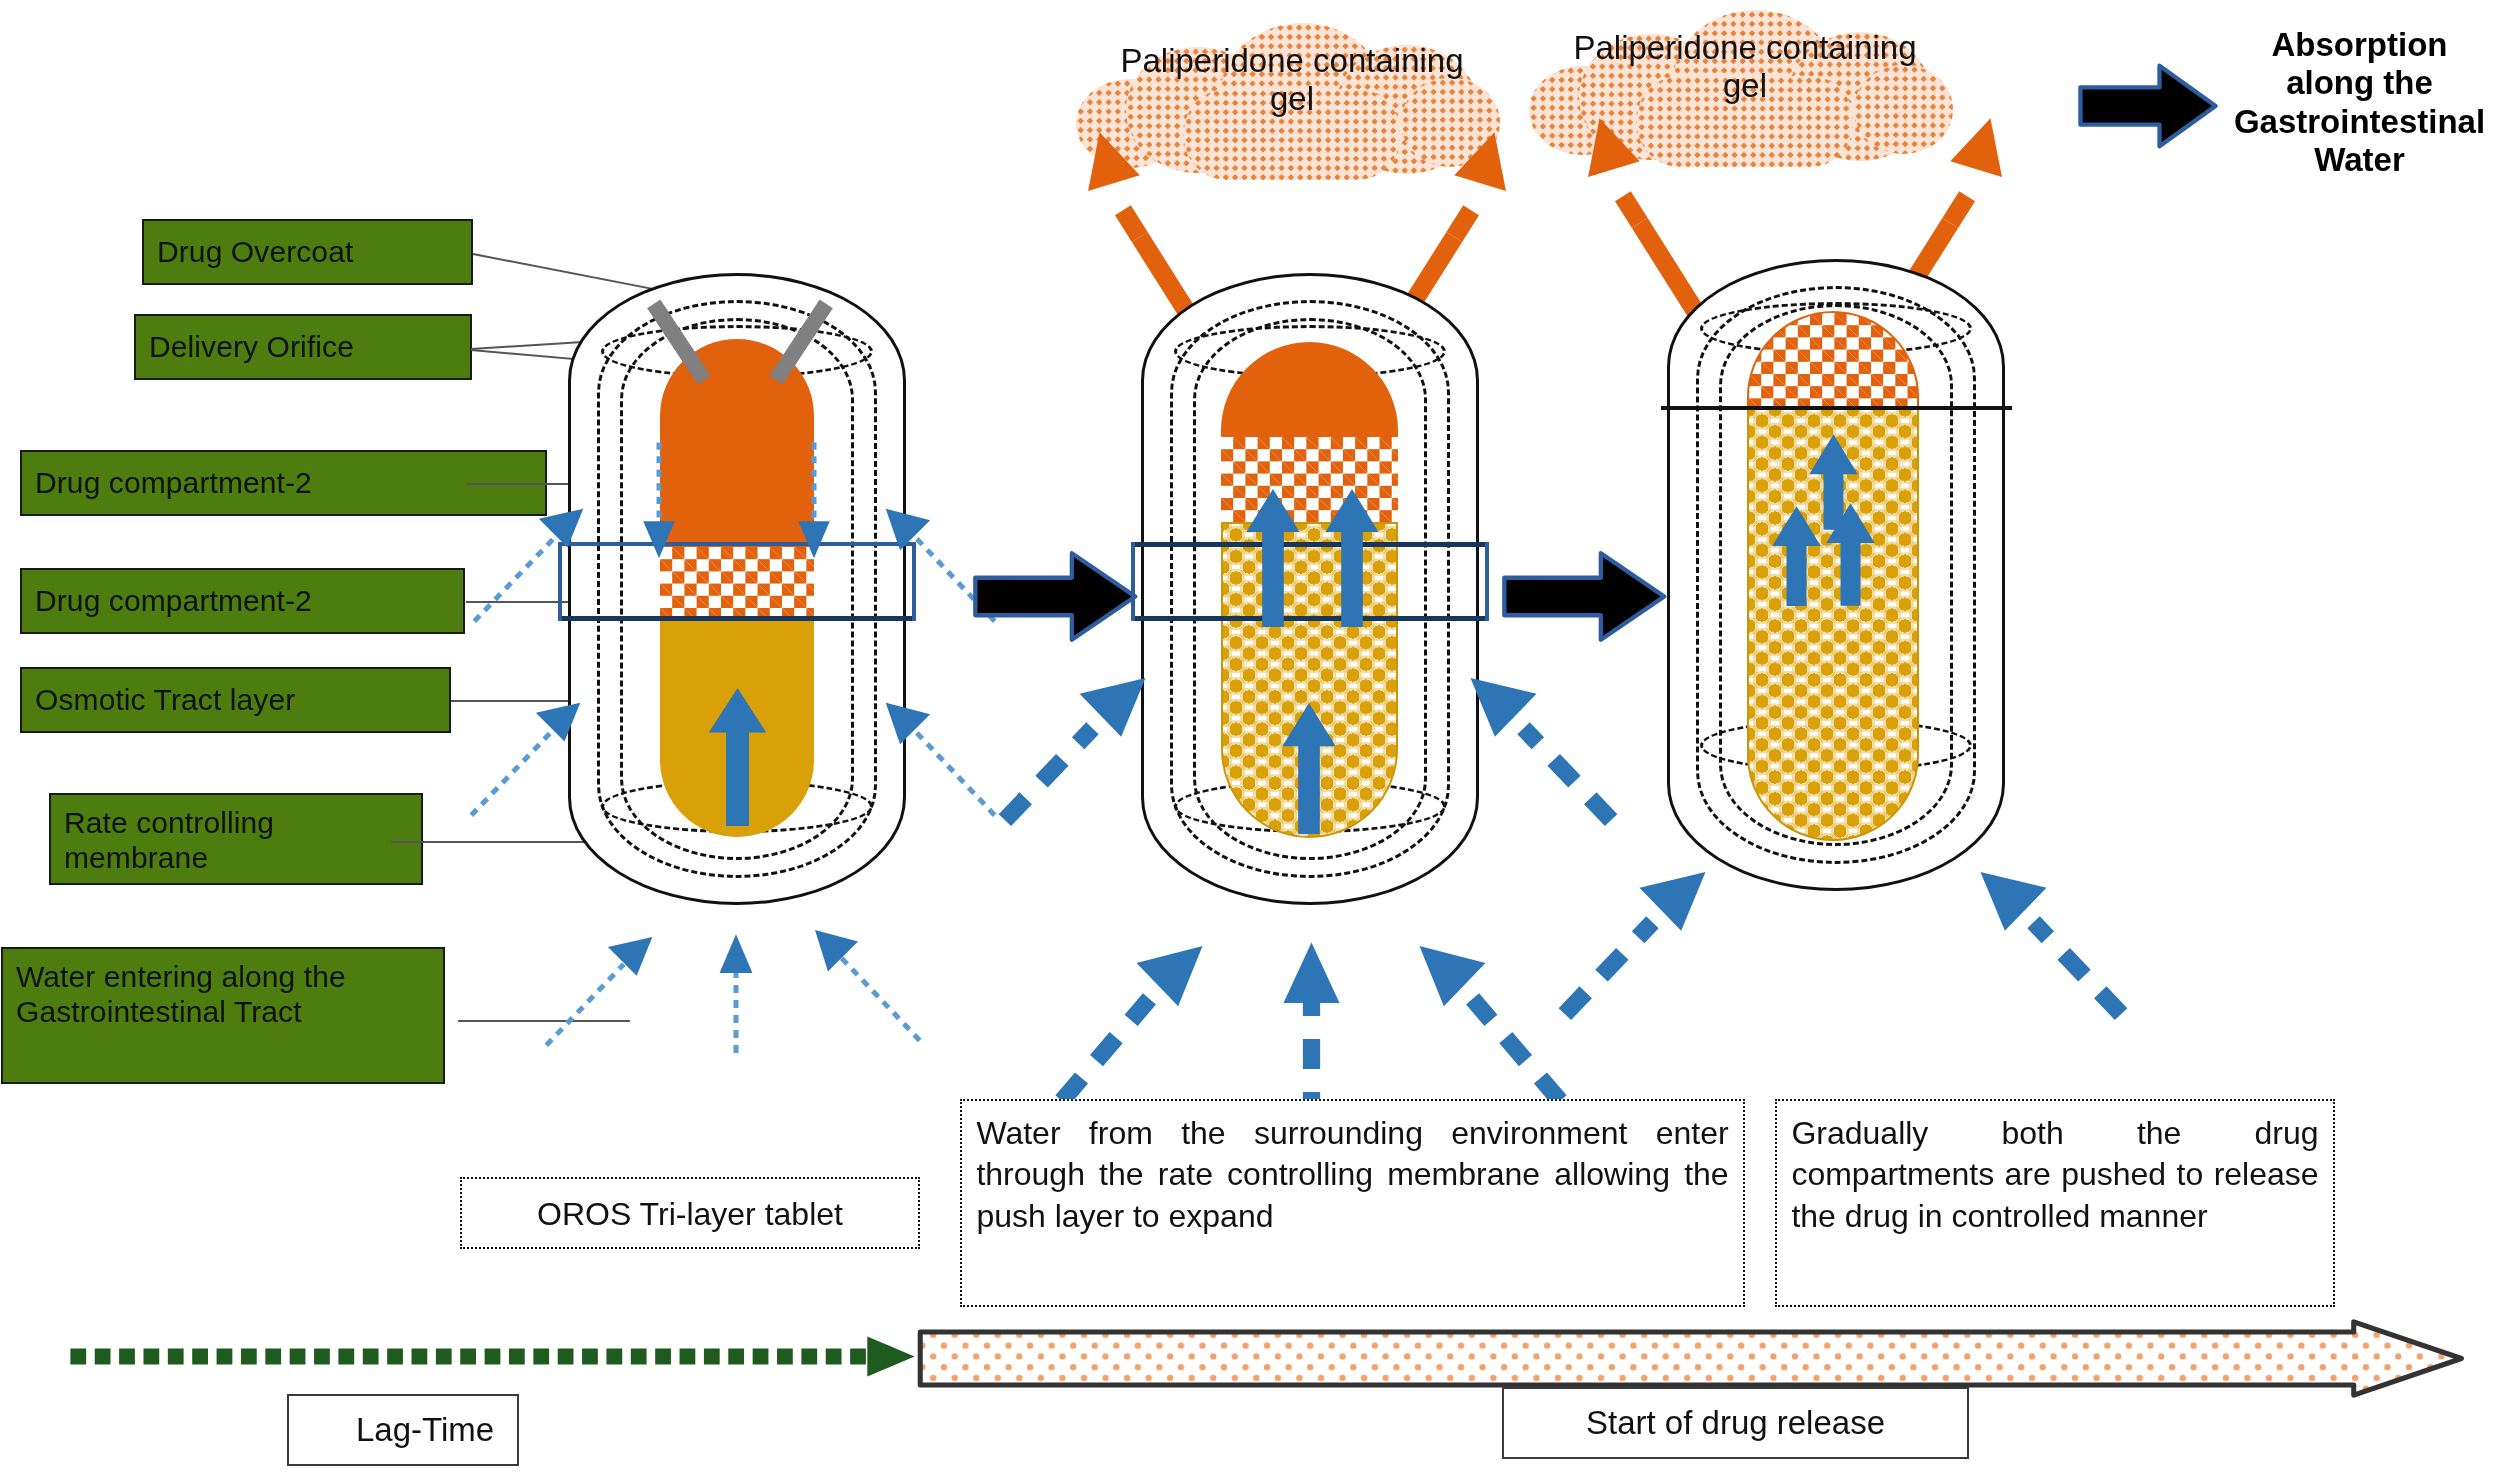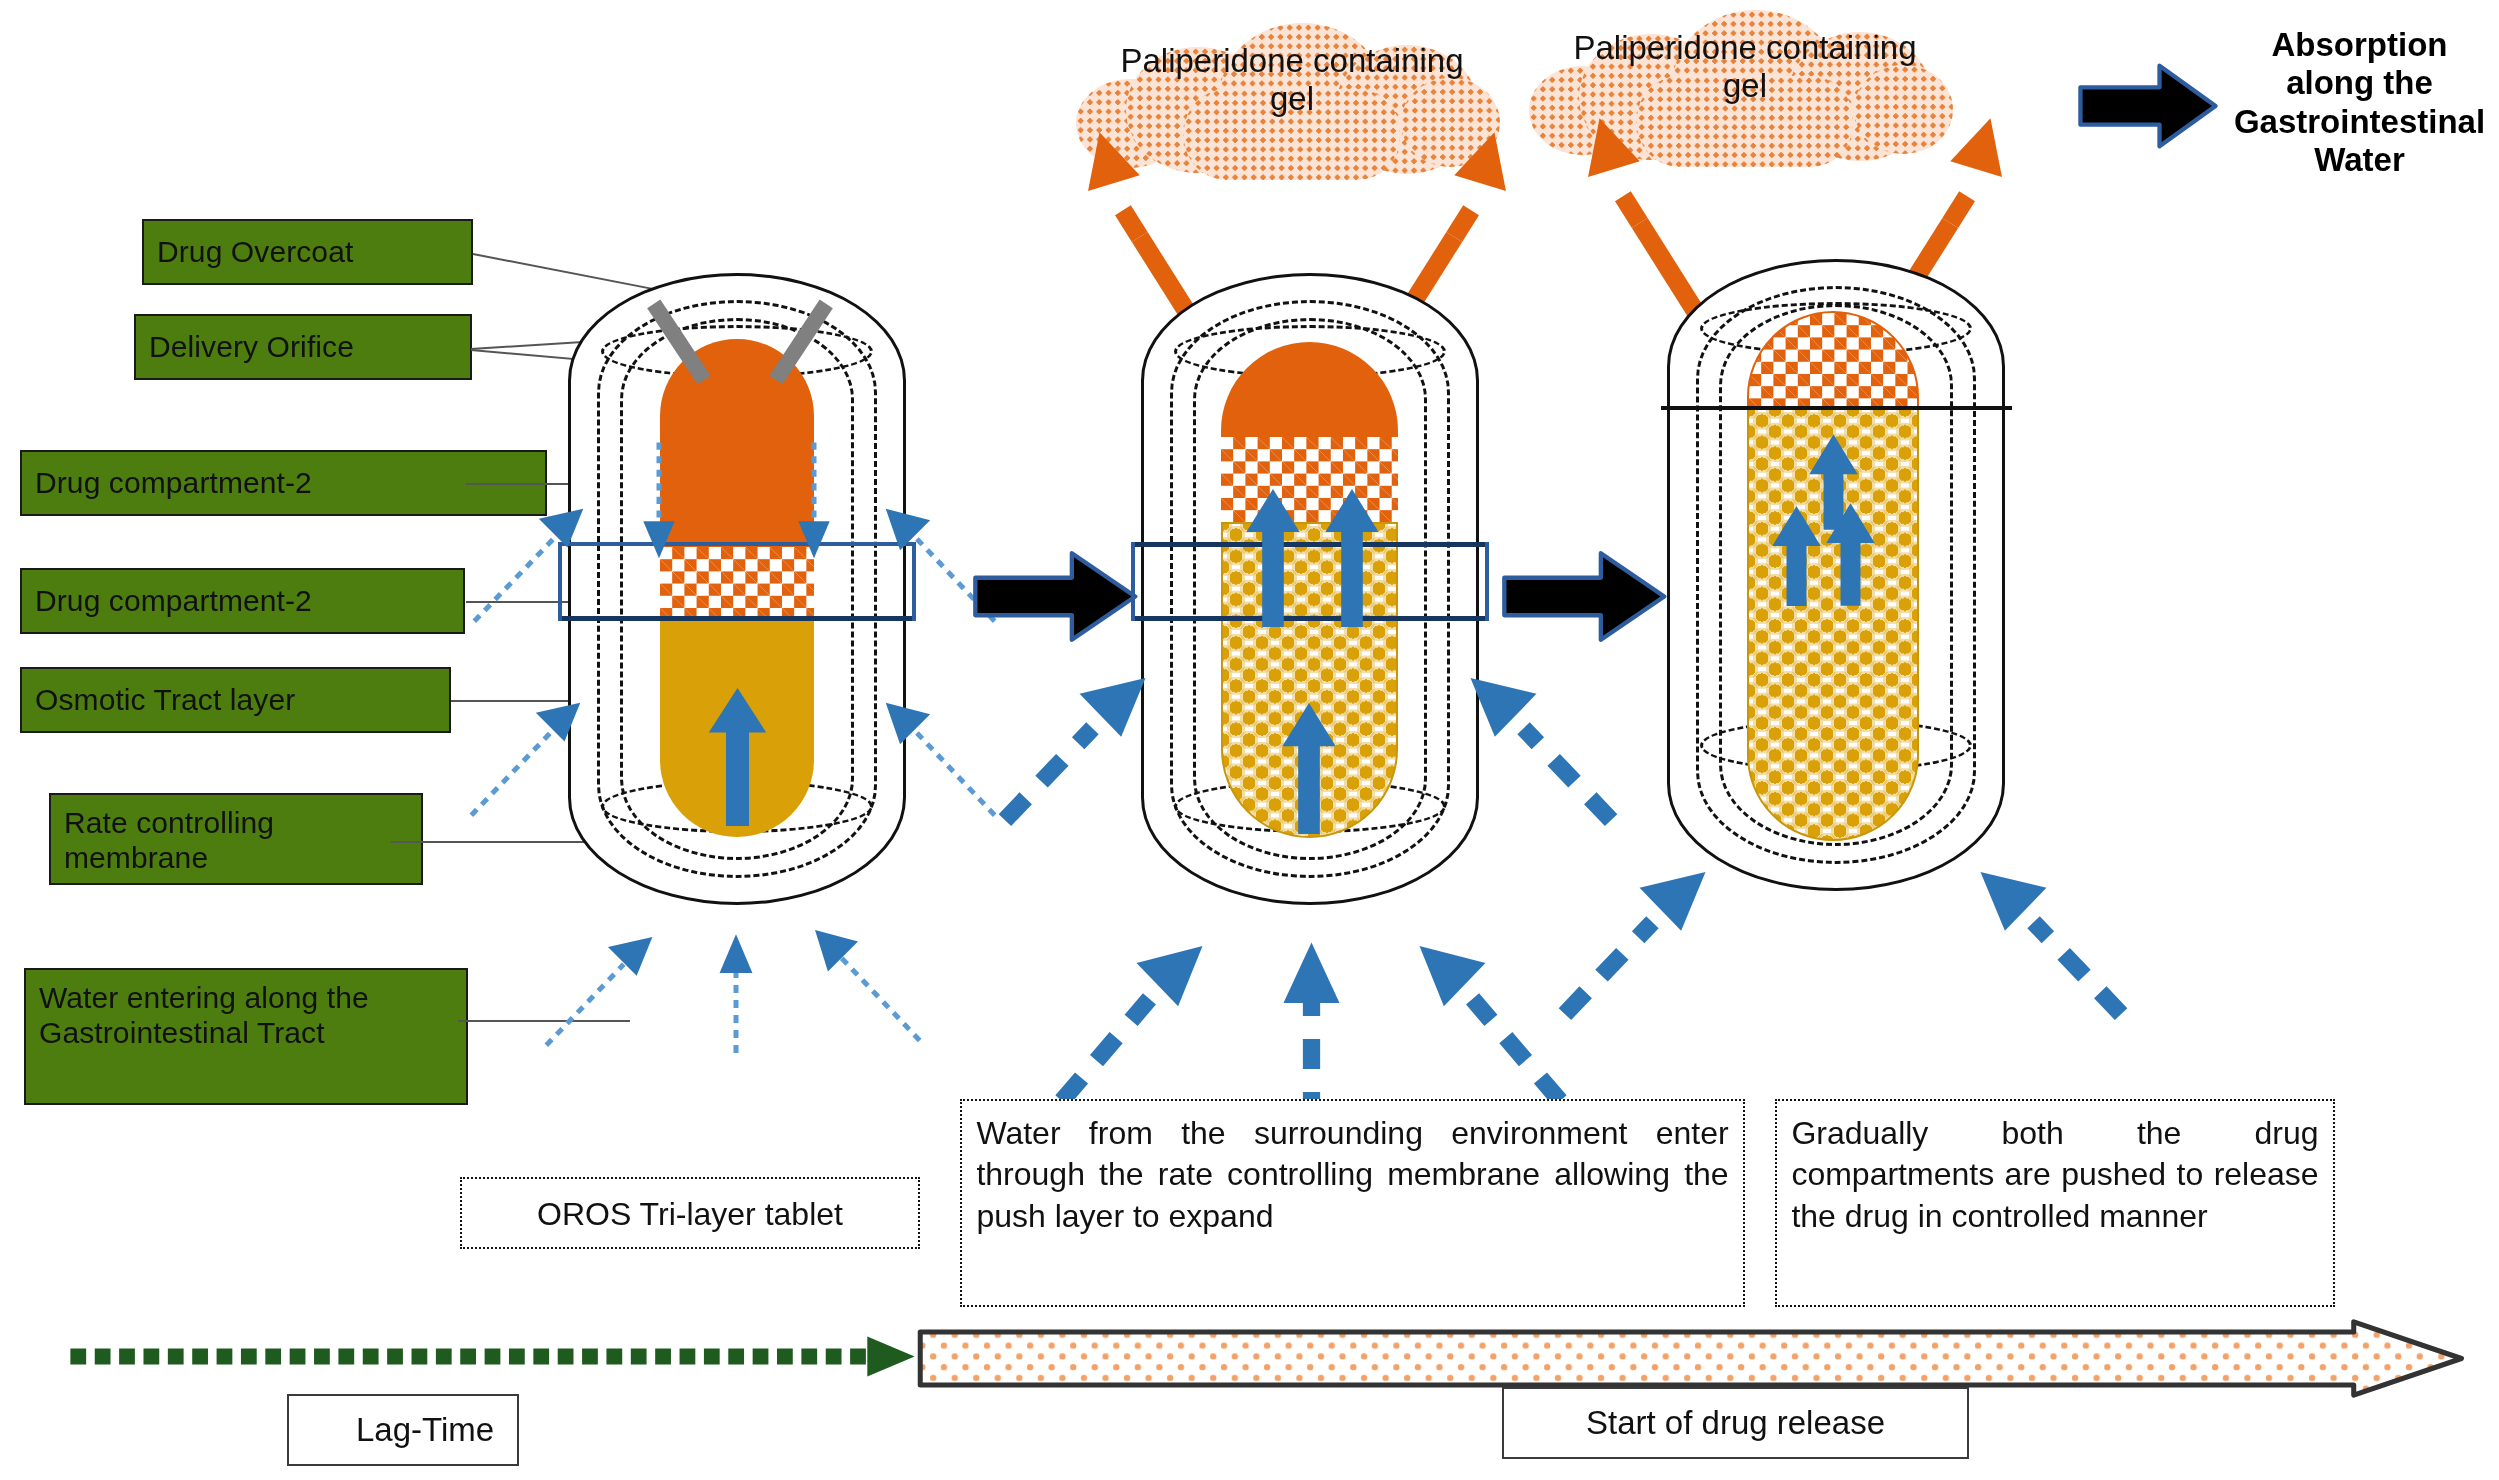--- a/index.html
+++ b/index.html
@@ -142,21 +142,21 @@
   </div>
   <div class="callout" style="left:20px;top:568px;width:445px;height:66px;">
     <span>Drug compartment-2</span>
   </div>
   <div class="callout" style="left:20px;top:667px;width:431px;height:66px;">
     <span>Osmotic Tract layer</span>
   </div>
   <div class="callout multi" style="left:17px;top:793px;width:374px;height:92px;margin-left:32px;">
     <span>Rate controlling membrane</span>
   </div>
-  <div class="callout multi" style="left:24px;top:947px;width:444px;height:137px;margin-top:21px;">
+  <div class="callout multi" style="left:1px;top:947px;width:444px;height:137px;">
     <span>Water entering along the Gastrointestinal Tract</span>
   </div>
 
   <div class="leader" style="left:473px;top:253px;width:230px;transform:rotate(11deg);"></div>
   <div class="leader" style="left:471px;top:348px;width:402px;transform:rotate(-3.6deg);"></div>
   <div class="leader" style="left:471px;top:349px;width:251px;transform:rotate(5deg);"></div>
   <div class="leader" style="left:466px;top:483px;width:237px;"></div>
   <div class="leader" style="left:466px;top:601px;width:230px;"></div>
   <div class="leader" style="left:451px;top:700px;width:251px;"></div>
   <div class="leader" style="left:391px;top:841px;width:388px;"></div>

